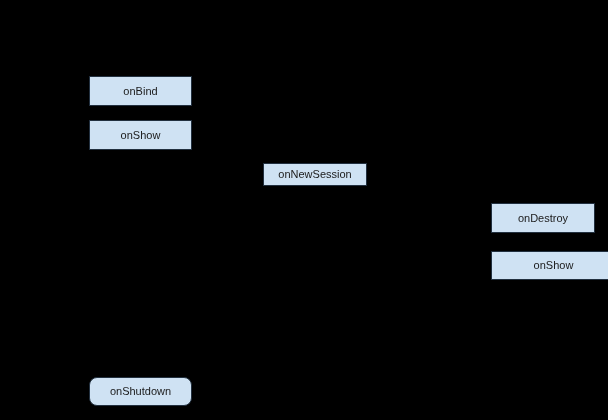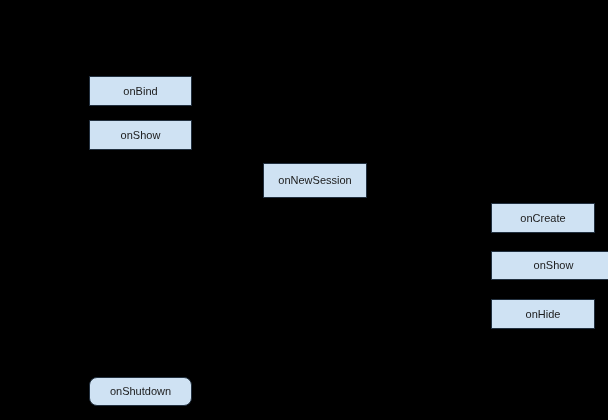--- a/index.html
+++ b/index.html
@@ -32,24 +32,23 @@
 </style>
 </head>
 <body>
 
 <div id="canvas">
 
   <div class="node" style="left:89px;  top:76px;  width:103px; height:30px;">onBind</div>
 
   <div class="node" style="left:89px;  top:120px; width:103px; height:30px;">onShow</div>
 
-  <div class="node" style="left:263px; top:163px; width:104px; height:35px;text-align:right;">onNewSession</div>
+  <div class="node" style="left:263px; top:163px; width:104px; height:23px;text-align:right;">onNewSession</div>
 
-  <div class="node" style="left:491px; top:203px; width:104px; height:30px;">onCreate</div>
+  <div class="node" style="left:491px; top:203px; width:104px; height:30px;">onDestroy</div>
 
   <div class="node" style="left:491px; top:251px; width:125px; height:29px;">onShow</div>
 
-  <div class="node" style="left:491px; top:299px; width:104px; height:30px;">onHide</div>
 
   <div class="node" style="left:89px;  top:377px; width:103px; height:29px;border-radius:8px;">onShutdown</div>
 
 
 </div>
 
 </body></html>

